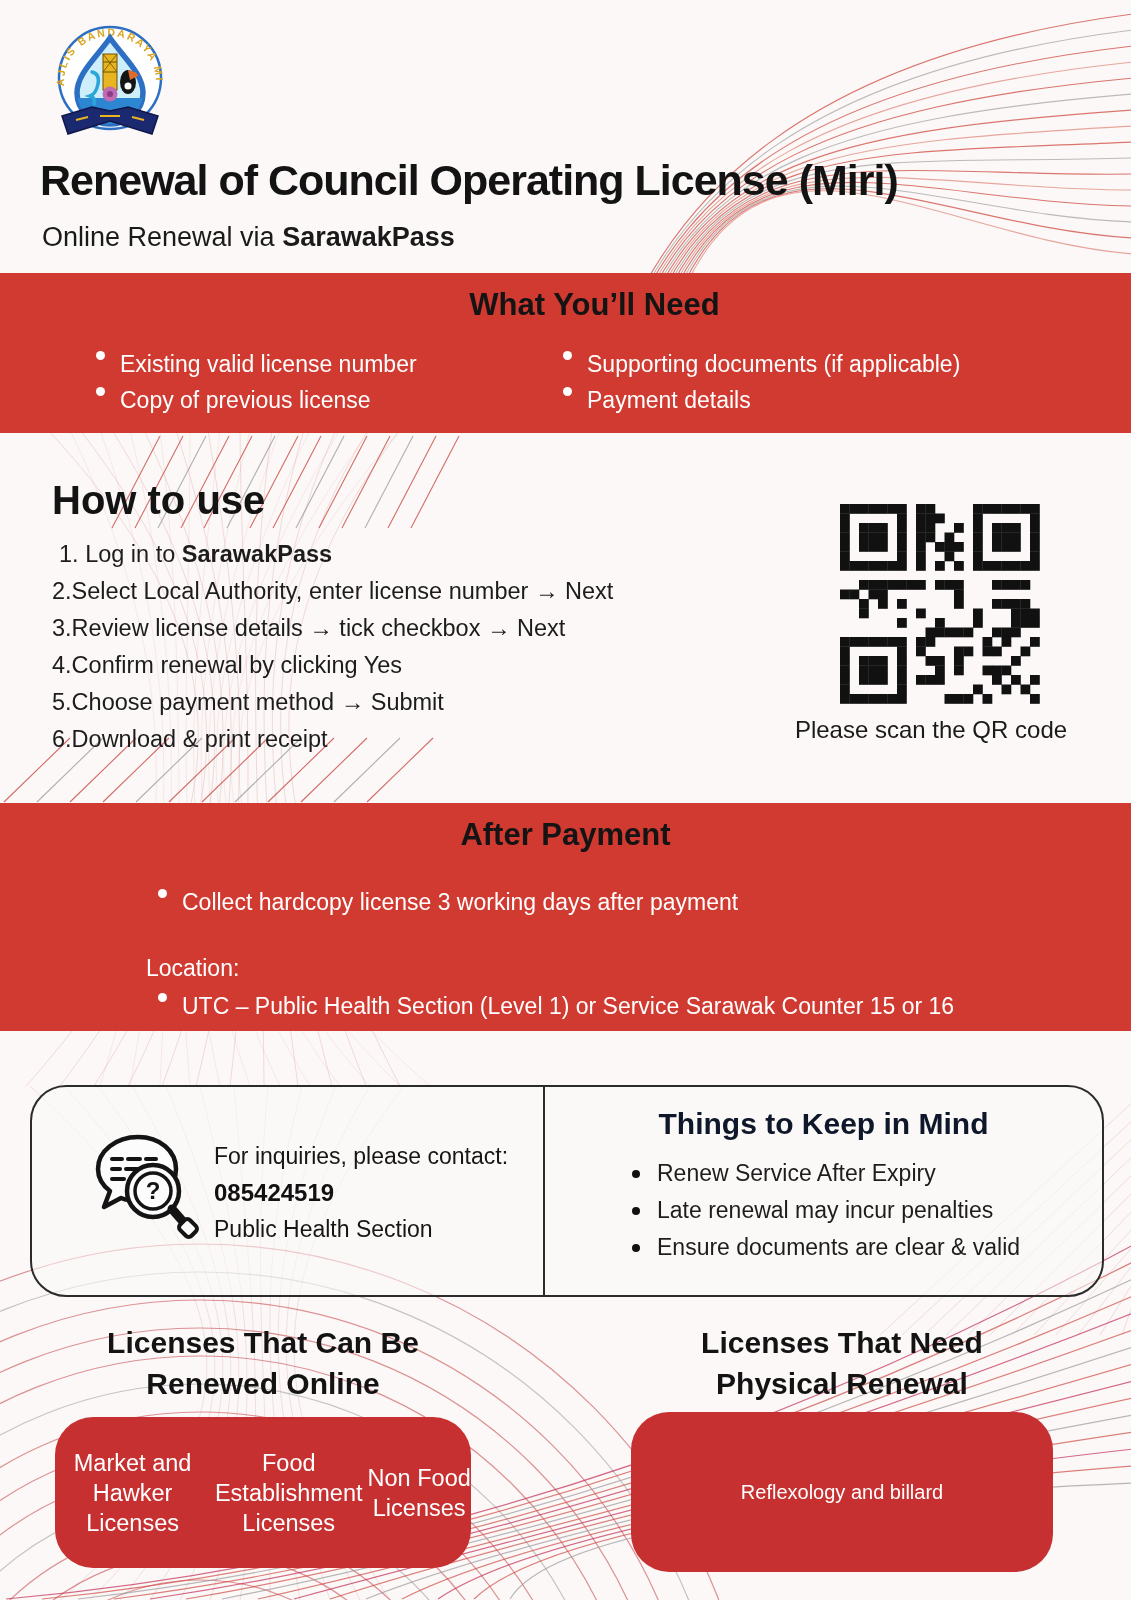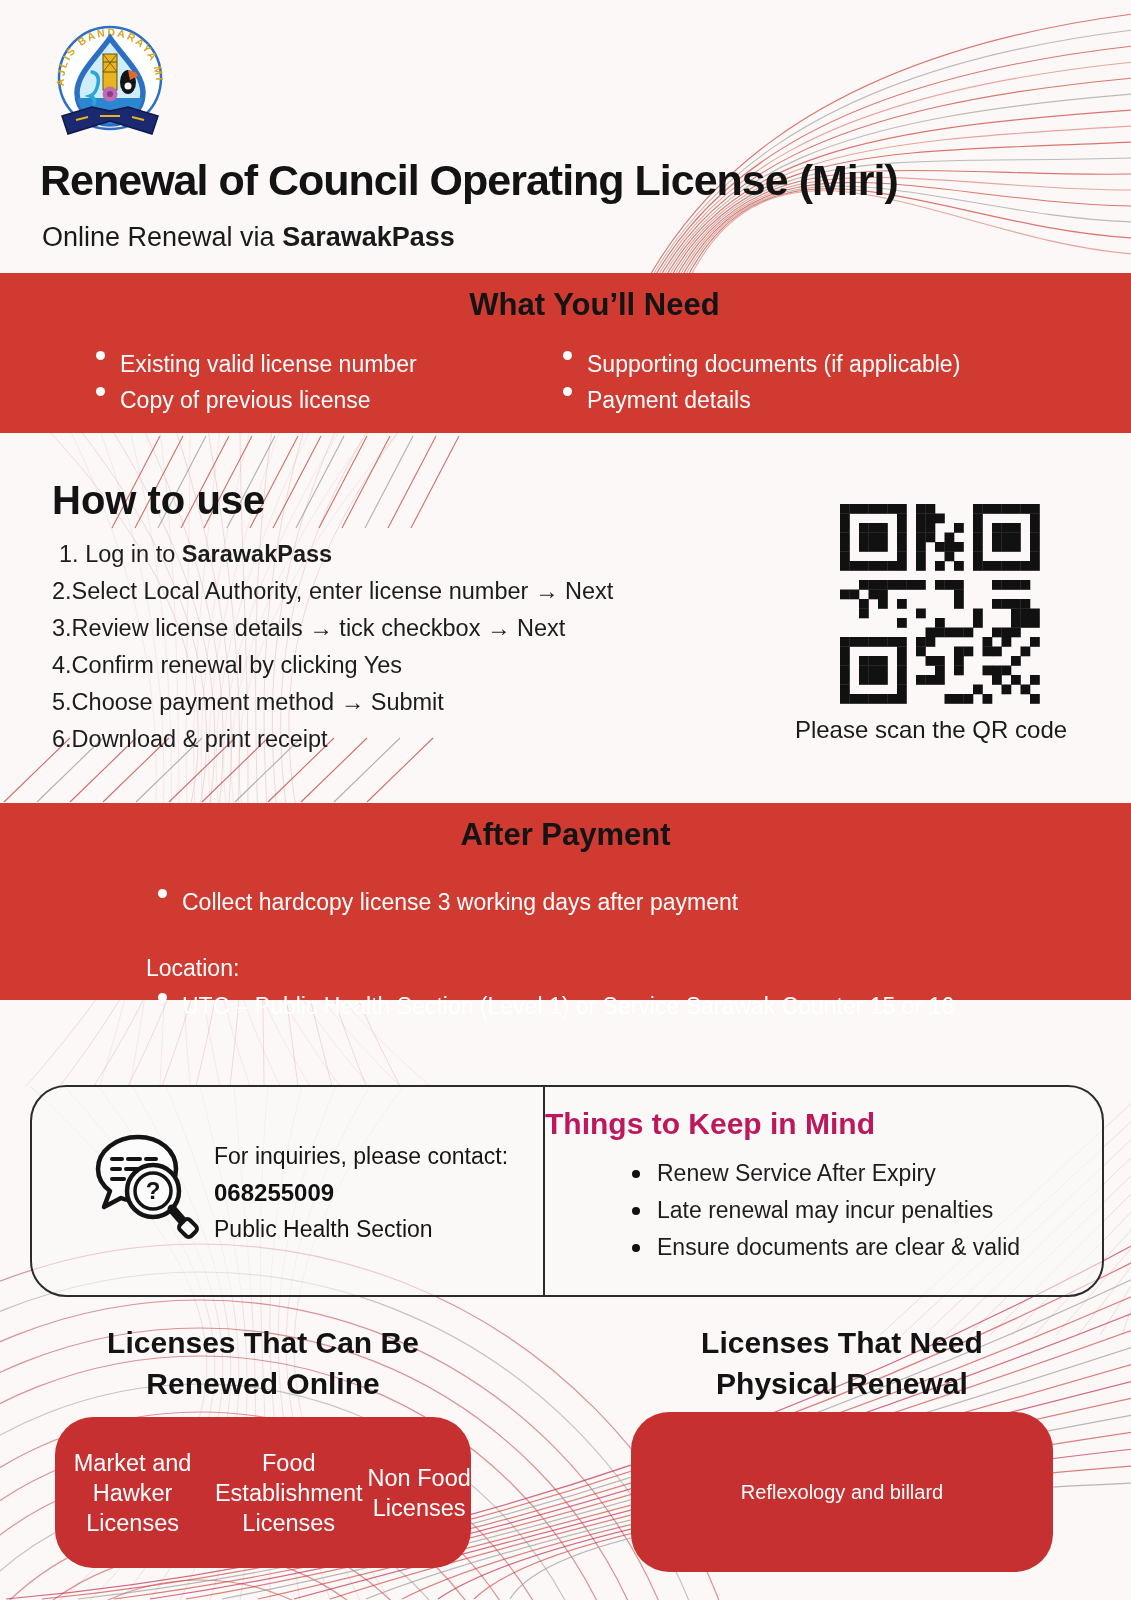--- a/index.html
+++ b/index.html
@@ -38,22 +38,22 @@
 
   
   .info-box{position:absolute;left:30px;top:1085px;width:1070px;height:208px;z-index:1;
     border:2px solid #2b2b2b;border-radius:36px;background:rgba(252,250,250,0.55);}
   .info-divider{position:absolute;left:511px;top:0;width:2px;height:100%;background:#2b2b2b;}
   .contact-icon{position:absolute;left:58px;top:42px;width:112px;height:120px;}
   .contact-text{position:absolute;left:146px;top:56px;margin-left:36px;}
   .contact-line{font-size:23px;color:#161616;}
   .contact-phone{font-size:24px;font-weight:bold;color:#111;margin-top:9px;}
   .contact-line2{font-size:23px;color:#161616;margin-top:9px;}
-  .kim-heading{position:absolute;left:513px;top:20px;width:557px;text-align:left;
-    font-size:30px;font-weight:bold;color:#be185d;}
+  .kim-heading{position:absolute;left:513px;top:20px;width:557px;text-align:center;
+    font-size:30px;font-weight:bold;color:#0f172a;}
   .kim-list{position:absolute;left:600px;top:68px;}
   .kim-row{display:flex;align-items:center;height:37px;}
   .kim-dot{width:8px;height:8px;border-radius:50%;background:#111;margin-right:17px;flex:0 0 auto;}
   .kim-text{font-size:23px;color:#1d1d1d;white-space:nowrap;}
 
   
   .col-heading{position:absolute;top:1322px;z-index:1;text-align:center;
     font-size:30px;font-weight:bold;color:#131313;line-height:41px;}
   .col-heading.left{left:55px;width:416px;}
   .col-heading.right{left:631px;width:422px;}
@@ -454,21 +454,21 @@
       <rect x="51.5" y="194" width="9.8" height="9.8" fill="#111111"></rect>
       <rect x="61" y="194" width="9.8" height="9.8" fill="#111111"></rect>
       <rect x="108.5" y="194" width="9.8" height="9.8" fill="#111111"></rect>
       <rect x="118" y="194" width="9.8" height="9.8" fill="#111111"></rect>
       <rect x="127.5" y="194" width="9.8" height="9.8" fill="#111111"></rect>
       <rect x="146.5" y="194" width="9.8" height="9.8" fill="#111111"></rect>
       <rect x="194" y="194" width="9.8" height="9.8" fill="#111111"></rect>
     </svg>
   <div class="qr-caption">Please scan the QR code</div>
 
-  <section class="banner" style="top:803px;height:197px;">
+  <section class="banner" style="top:803px;height:228px;">
     <div class="banner-heading">After Payment</div>
     <div class="wrow" style="left:158px;top:86px;">
         <span class="dot"></span>
         <span class="wtext">Collect hardcopy license 3 working days after payment</span>
       </div>
     <div class="wtext" style="position:absolute;left:146px;top:152px;">Location:</div>
     <div class="wrow" style="left:158px;top:190px;">
         <span class="dot"></span>
         <span class="wtext">UTC – Public Health Section (Level 1) or Service Sarawak Counter 15 or 16</span>
       </div>
@@ -491,21 +491,21 @@
       </g>
       <circle cx="63" cy="62" r="26" fill="#fdfcfc" stroke="#141414" stroke-width="4.5"></circle>
       <circle cx="63" cy="62" r="18" fill="none" stroke="#141414" stroke-width="3.5"></circle>
       <text x="63" y="70" text-anchor="middle" font-size="24" font-weight="bold" fill="#141414">?</text>
       <path d="M82,80 L96,96" stroke="#141414" stroke-width="9" stroke-linecap="round"></path>
       <rect x="90" y="92" width="16" height="14" rx="4" transform="rotate(45 98 99)" fill="#fdfcfc" stroke="#141414" stroke-width="4"></rect>
     </svg>
 
     <div class="contact-text">
       <div class="contact-line">For inquiries, please contact:</div>
-      <div class="contact-phone">068255009</div>
+      <div class="contact-phone">085424519</div>
       <div class="contact-line2">Public Health Section</div>
     </div>
 
     <div class="kim-heading">Things to Keep in Mind</div>
     <div class="kim-list">
       <div class="kim-row">
           <span class="kim-dot"></span>
           <span class="kim-text">Renew Service After Expiry</span>
         </div>
       <div class="kim-row">

